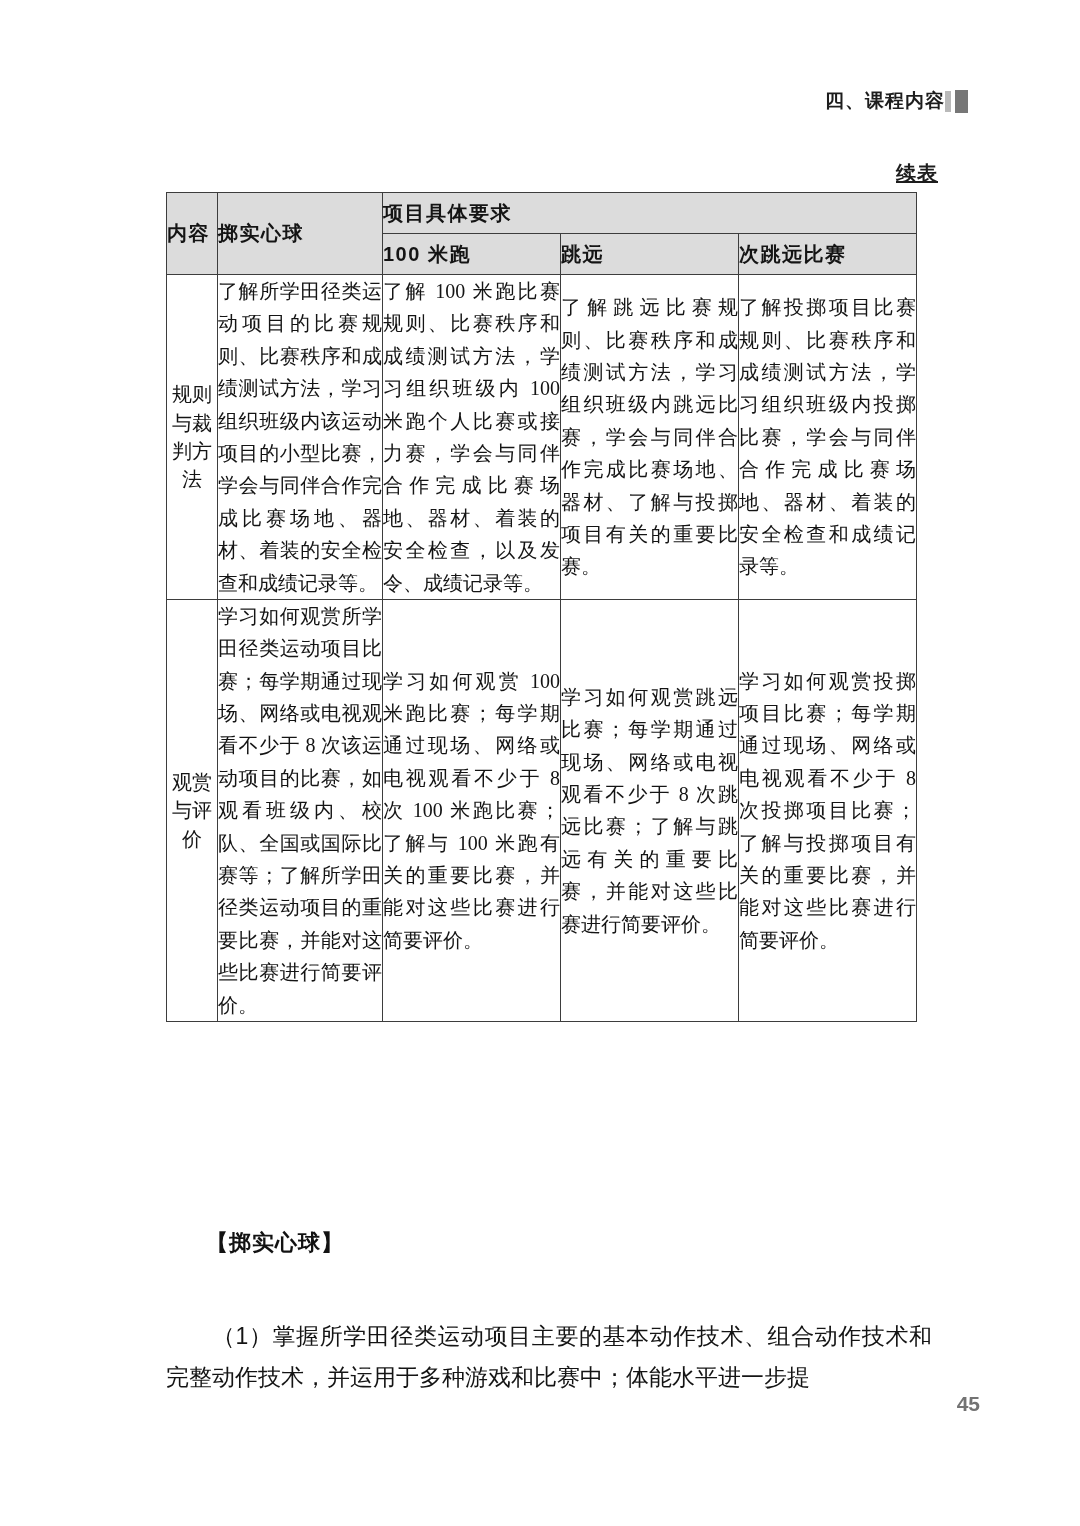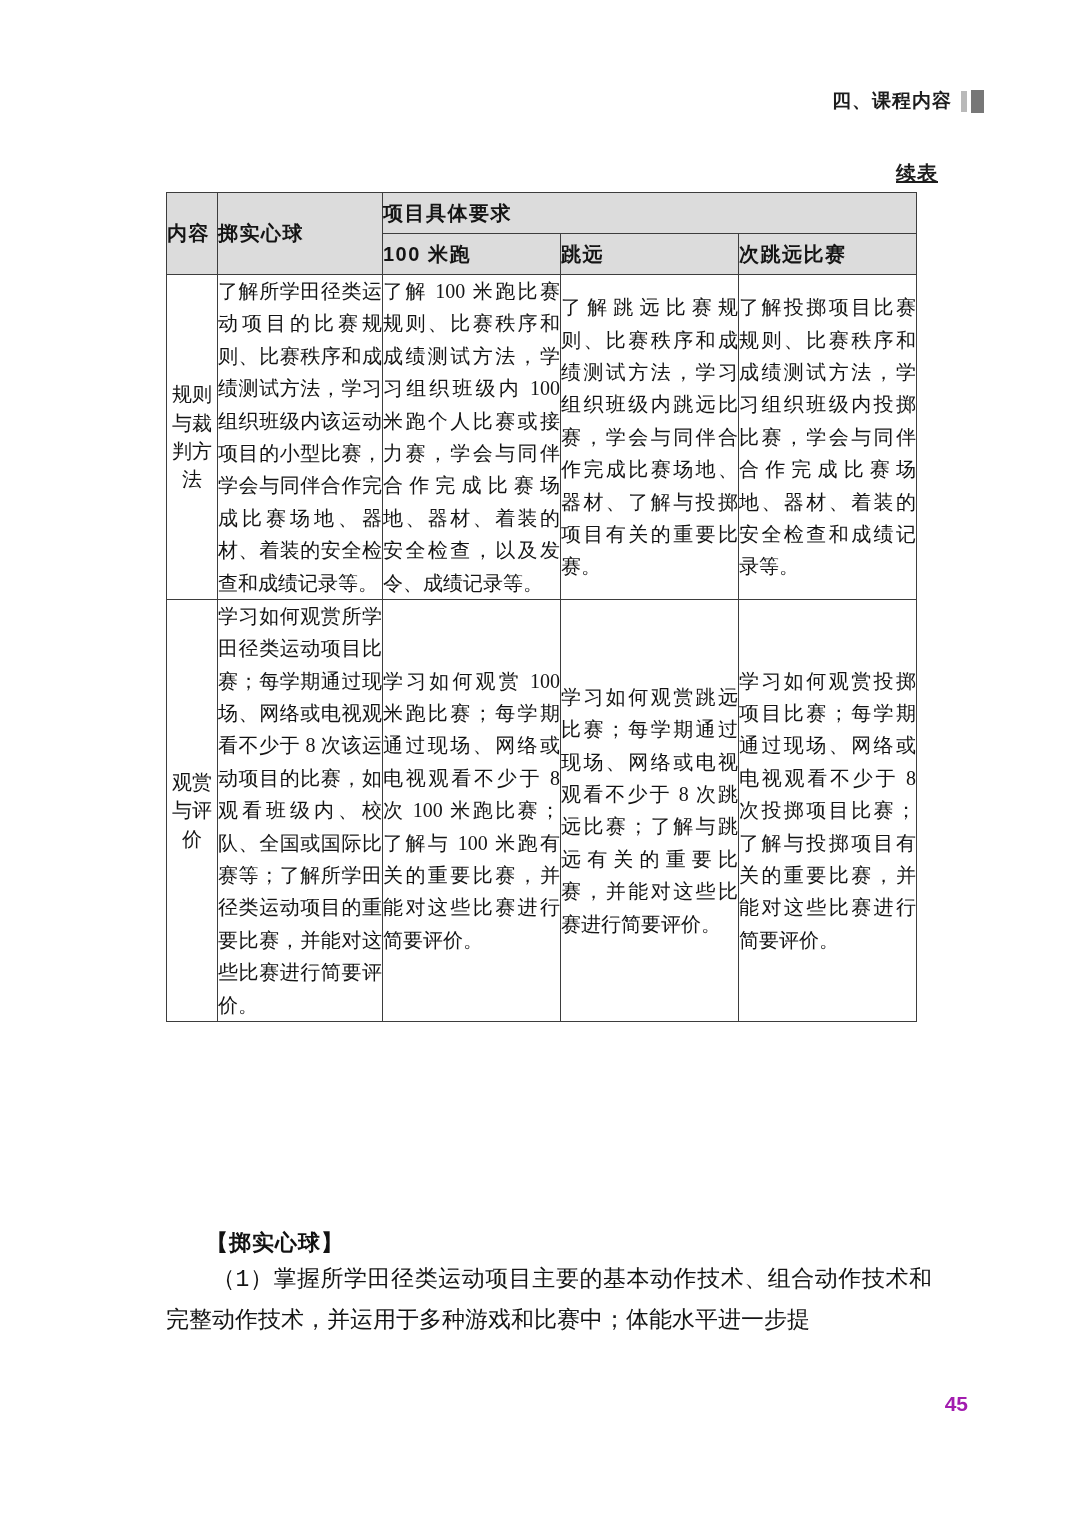--- a/index.html
+++ b/index.html
@@ -14,24 +14,23 @@
     position: relative;
     font-family: "Liberation Serif", "DejaVu Serif", serif;
     color: #1a1a1a;
     overflow: hidden;
   }
 
   
   .running-head {
     position: absolute;
     top: 88px;
-    right: 96px;
+    right: 112px;
     display: flex;
     align-items: center;
-    gap: 9px;
   }
   .running-head-text {
     font-family: "Liberation Sans", "DejaVu Sans", sans-serif;
     font-size: 19px;
     font-weight: bold;
     letter-spacing: 1px;
     color: #1d1d1d;
     white-space: nowrap;
   }
   .head-marks { display: flex; align-items: center; gap: 4px; }
@@ -132,40 +131,40 @@
     top: 1228px;
     font-family: "Liberation Sans", "DejaVu Sans", sans-serif;
     font-size: 22px;
     font-weight: bold;
     letter-spacing: 1px;
     color: #121212;
   }
   .para {
     position: absolute;
     left: 166px;
-    top: 1260px;
+    top: 1316px;
     width: 766px;
-    font-family: Liberation Mono, monospace;
+    font-family: Liberation Sans, sans-serif;
     font-size: 23px;
     line-height: 1.78;
     color: #141414;
     text-align: justify;
     text-align-last: left;
     text-indent: 2em;
     word-break: break-all;
   }
 
   .page-number {
     position: absolute;
-    right: 112px;
+    right: 100px;
     top: 1392px;
     font-family: "Liberation Sans", "DejaVu Sans", sans-serif;
     font-size: 21px;
     font-weight: bold;
-    color: #a21caf;
+    color: #737373;
   }
 </style>
 </head>
 <body>
 
 <div class="running-head">
   <span class="running-head-text">四、课程内容</span>
   <span class="head-marks">
     <span class="head-mark-thin"></span>
     <span class="head-mark-thick"></span>

